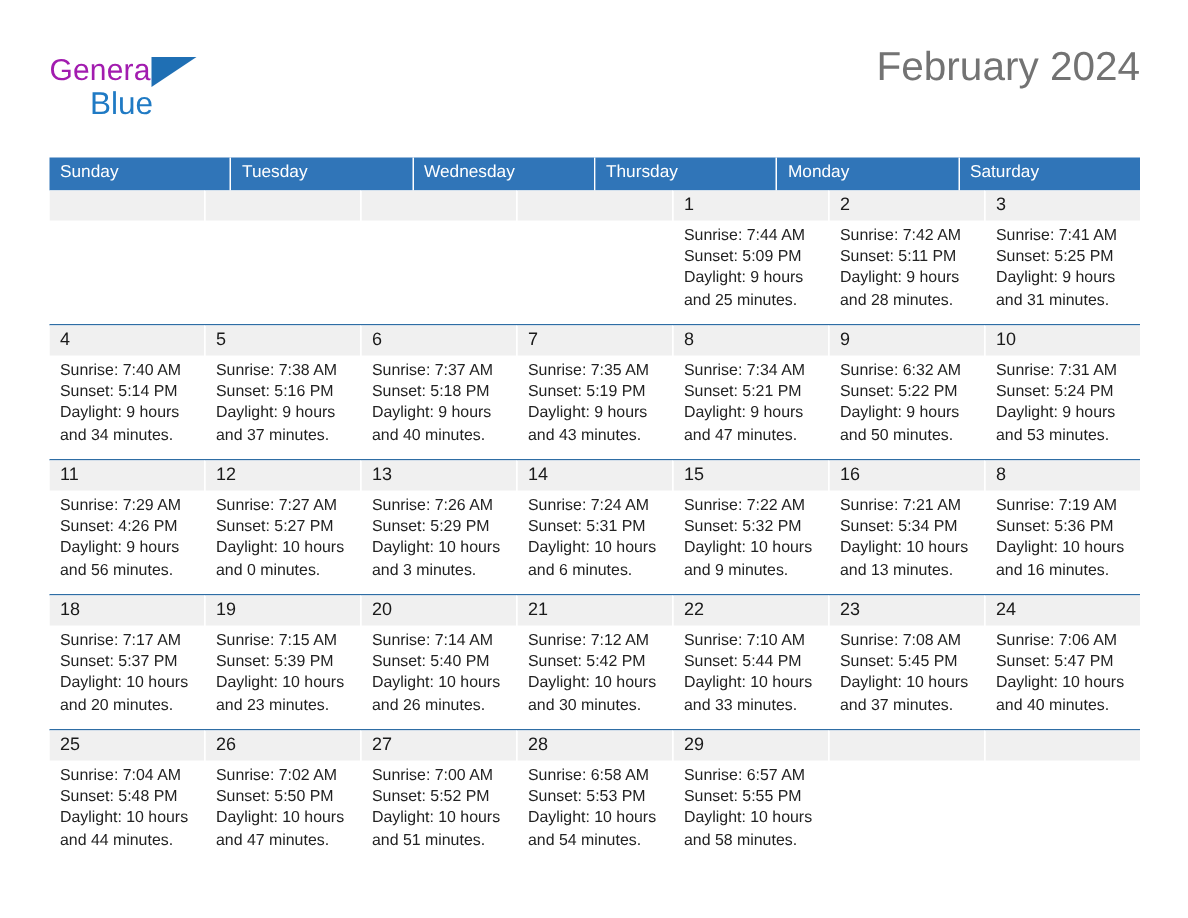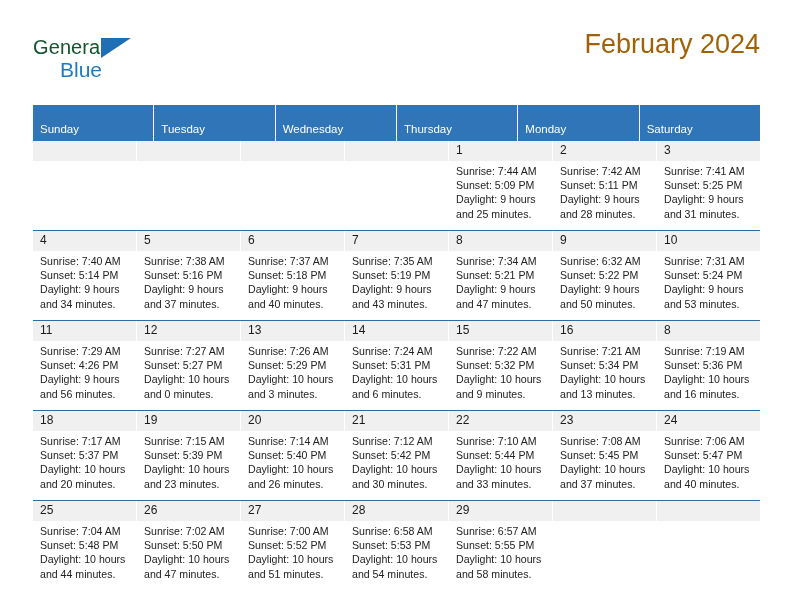--- a/index.html
+++ b/index.html
@@ -38,21 +38,21 @@
     top: 8px;
     width: 120px;
     height: 52px;
   }
   .logo-general {
     position: absolute;
     left: 0;
     top: 0;
     font-size: 20px;
     letter-spacing: 0.1px;
-    color: #14532d;
+    color: #a21caf;
     font-family: "Liberation Sans", sans-serif;
   }
   .logo-tri {
     position: absolute;
     left: 68px;
     top: 2px;
     width: 0;
     height: 0;
     border-left: 30px solid #1f6fb4;
     border-bottom: 20px solid transparent;
@@ -68,21 +68,21 @@
 
   .title-block {
     position: absolute;
     right: 0;
     top: 0;
     text-align: right;
   }
   .cal-title {
     font-size: 27px;
     font-weight: normal;
-    color: #a16207;
+    color: #737373;
     line-height: 33px;
     white-space: nowrap;
   }
   .cal-subtitle {
     font-size: 14.5px;
     color: #222222;
     line-height: 22px;
     margin-top: 6px;
     white-space: nowrap;
   }
@@ -99,21 +99,21 @@
     display: flex;
     width: 100%;
     background: #ffffff;
   }
   .weekday {
     flex: 1 1 0;
     background: #3075b8;
     color: #ffffff;
     font-size: 11.5px;
     line-height: 20px;
-    padding: 14px 0 2px 7px;
+    padding: 0 0 2px 7px;
     box-sizing: border-box;
     border-right: 1px solid #ffffff;
     white-space: nowrap;
   }
   .weekday:last-child { border-right: none; }
 
   .week {
     display: flex;
     width: 100%;
     border-top: 1.4px solid #2e6da4;

